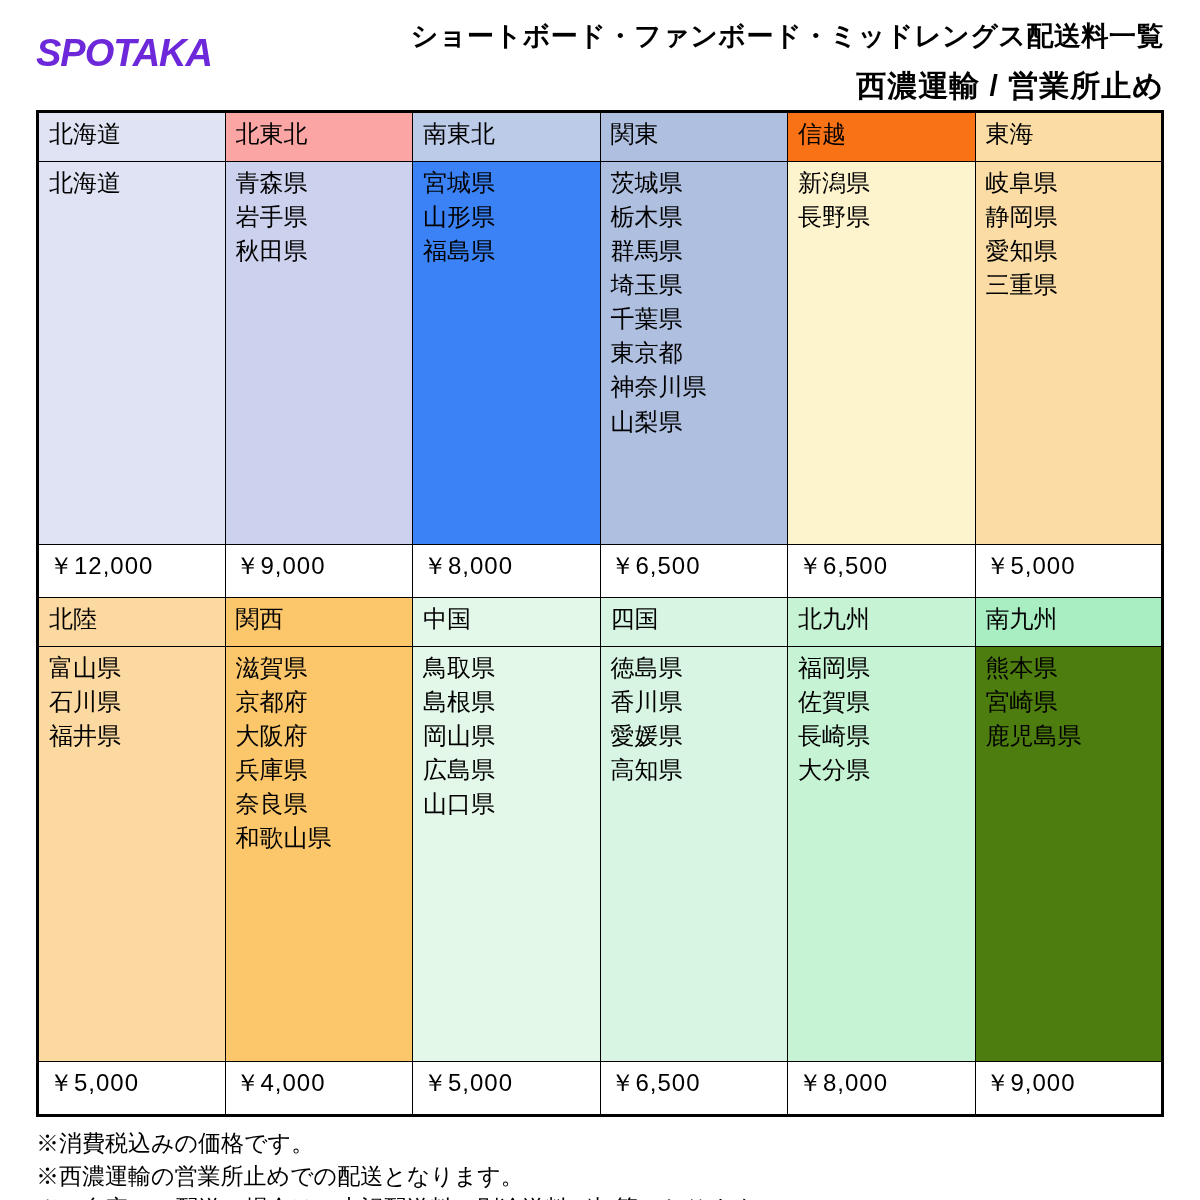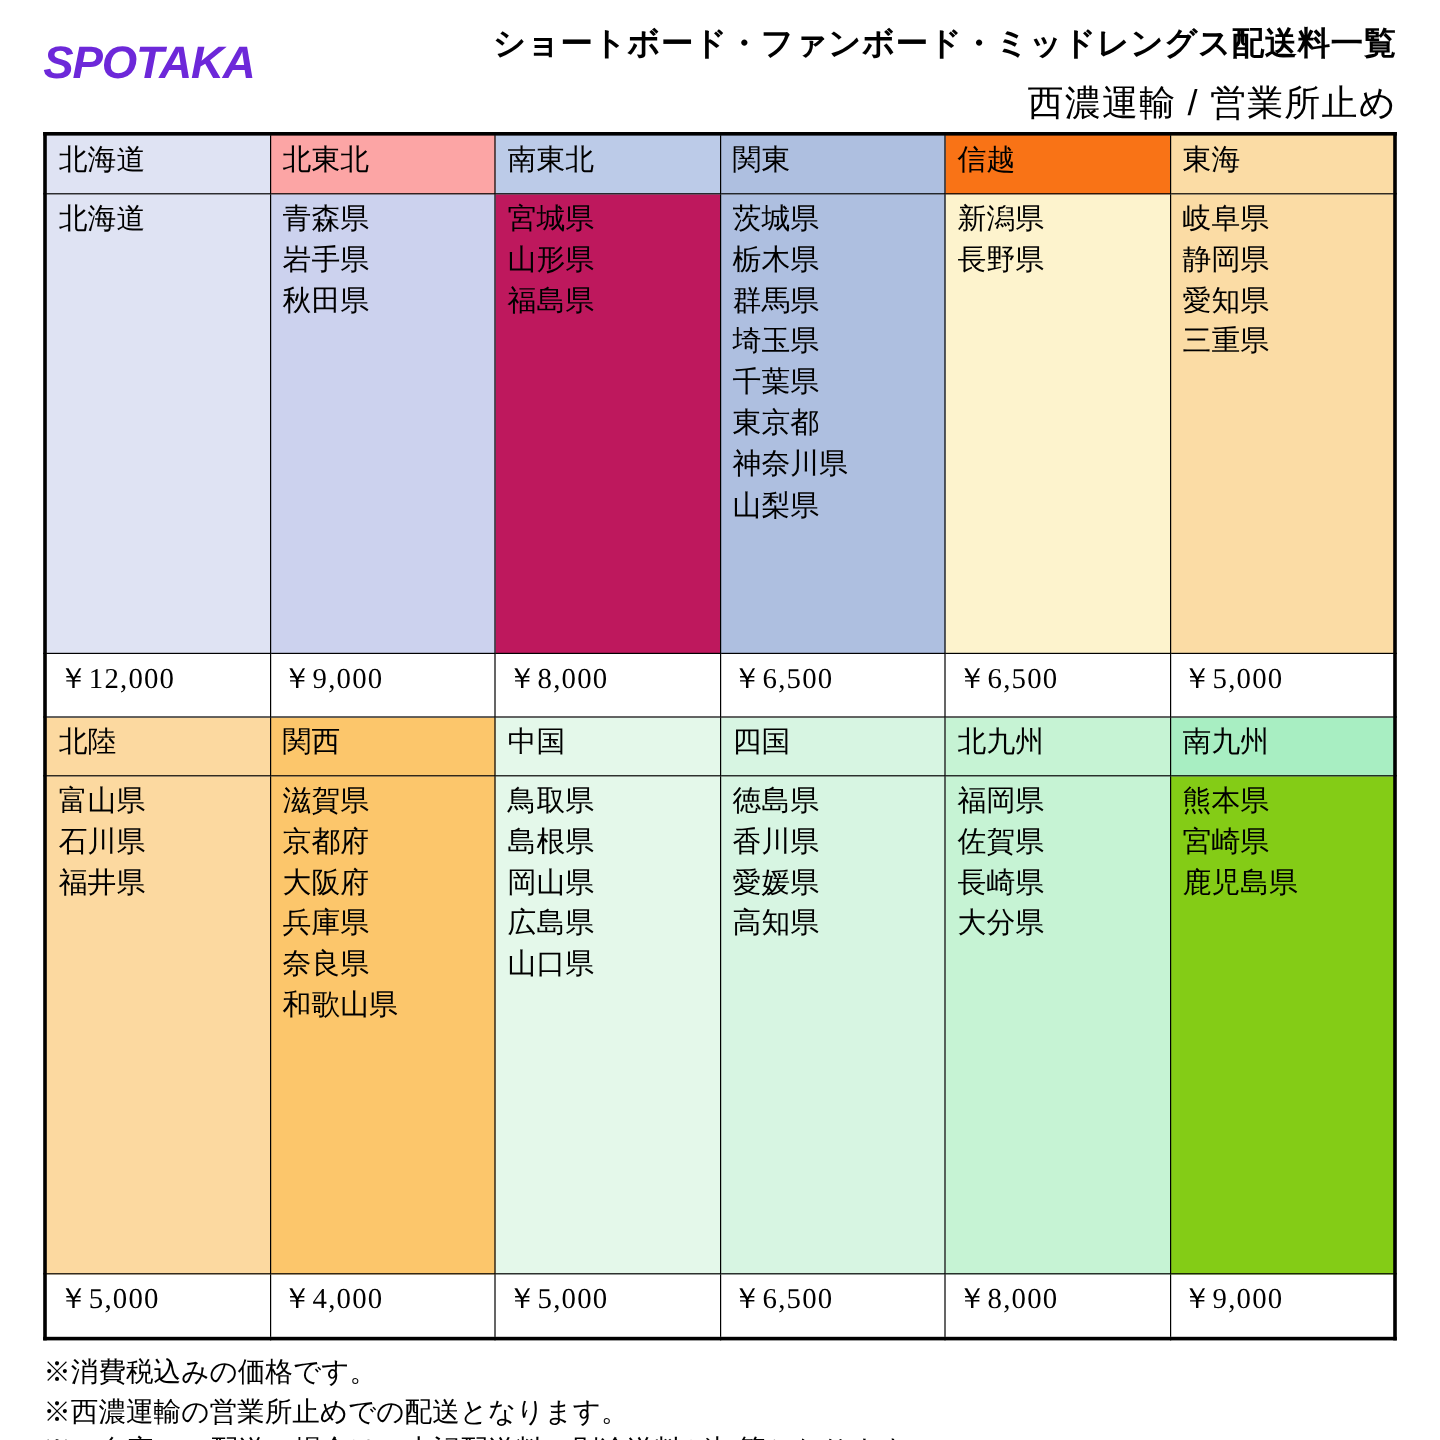--- a/index.html
+++ b/index.html
@@ -44,21 +44,21 @@
     padding-top: 4px;
   }
   .title-main {
     font-size: 27px;
     font-weight: bold;
     letter-spacing: 0.5px;
     white-space: nowrap;
   }
   .title-sub {
     font-size: 30px;
-    font-weight: normal;
+    font-weight: bold;
     letter-spacing: 1px;
     margin-top: 12px;
     white-space: nowrap;
   }
   
   table.fee {
     border-collapse: collapse;
     table-layout: fixed;
     width: 1128px;
     border: 3px solid #000;
@@ -80,21 +80,20 @@
   td.prefs {
     font-size: 25px;
   }
   td.price {
     font-size: 25px;
     height: 42px;
     padding-top: 2px;
     padding-bottom: 4px;
     letter-spacing: 1px;
     white-space: nowrap;
-    font-family: Liberation Serif, serif;
   }
   .prefline { display: block; }
   
   tr.prefs-row-1 td { height: 372px; }
   tr.prefs-row-2 td { height: 404px; }
   
   .notes {
     margin-top: 10px;
     font-size: 23px;
     line-height: 1.42;
@@ -136,21 +135,21 @@
 
       <tr class="prefs-row-1">
         <td class="prefs" style="background:#dfe3f3">
           <span class="prefline">北海道</span>
         </td>
         <td class="prefs" style="background:#ccd2ee">
           <span class="prefline">青森県</span>
           <span class="prefline">岩手県</span>
           <span class="prefline">秋田県</span>
         </td>
-        <td class="prefs" style="background:#be185d">
+        <td class="prefs" style="background:#3b82f6">
           <span class="prefline">宮城県</span>
           <span class="prefline">山形県</span>
           <span class="prefline">福島県</span>
         </td>
         <td class="prefs" style="background:#aebfe0">
           <span class="prefline">茨城県</span>
           <span class="prefline">栃木県</span>
           <span class="prefline">群馬県</span>
           <span class="prefline">埼玉県</span>
           <span class="prefline">千葉県</span>
@@ -214,21 +213,21 @@
           <span class="prefline">香川県</span>
           <span class="prefline">愛媛県</span>
           <span class="prefline">高知県</span>
         </td>
         <td class="prefs" style="background:#c6f3d4">
           <span class="prefline">福岡県</span>
           <span class="prefline">佐賀県</span>
           <span class="prefline">長崎県</span>
           <span class="prefline">大分県</span>
         </td>
-        <td class="prefs" style="background:#84cc16">
+        <td class="prefs" style="background:#4d7c0f">
           <span class="prefline">熊本県</span>
           <span class="prefline">宮崎県</span>
           <span class="prefline">鹿児島県</span>
         </td>
       </tr>
 
       <tr>
         <td class="price">￥5,000</td>
         <td class="price">￥4,000</td>
         <td class="price">￥5,000</td>

